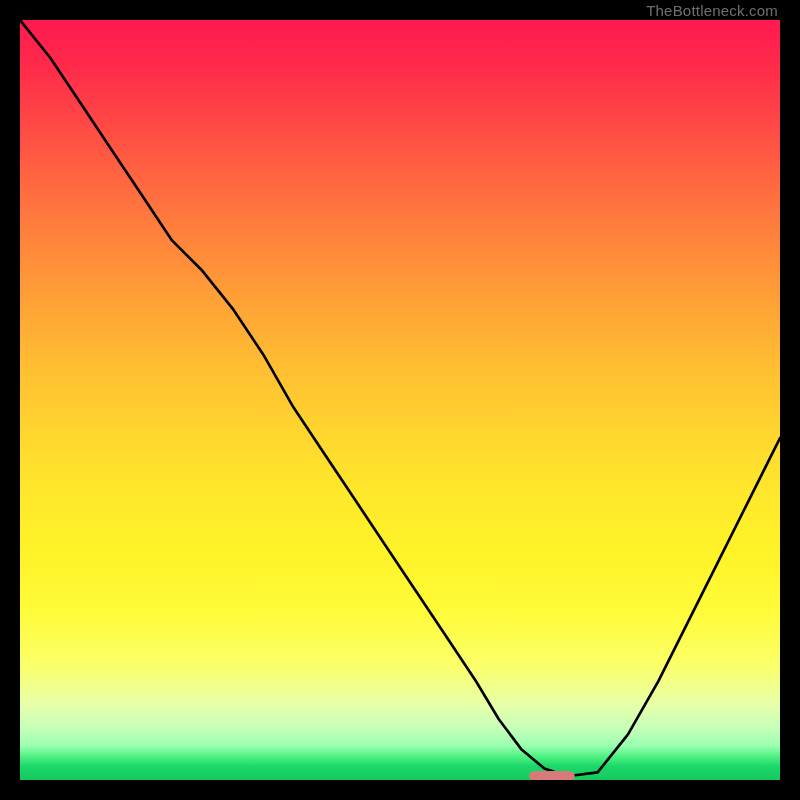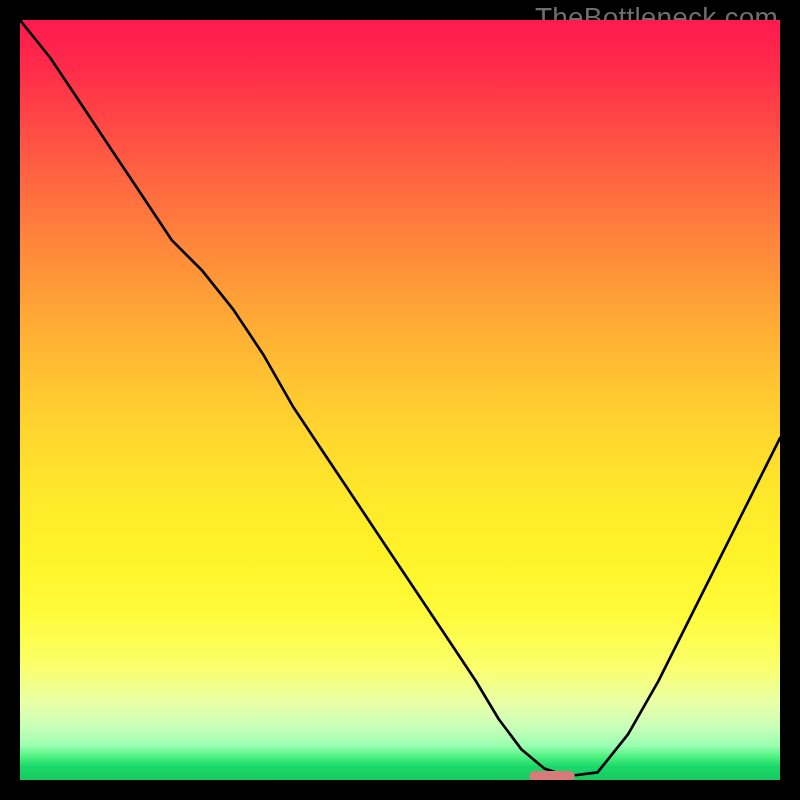--- a/index.html
+++ b/index.html
@@ -46,21 +46,21 @@
   .curve {
     position: absolute;
     inset: 0;
     width: 100%;
     height: 100%;
   }
   .watermark {
     position: absolute;
     top: -18px;
     right: 2px;
-    font-size: 28px;
+    font-size: 15px;
     font-weight: 500;
     color: #6f6f6f;
     letter-spacing: 0.2px;
     pointer-events: none;
   }
 </style>
 </head>
 <body>
 
 <div class="frame">

